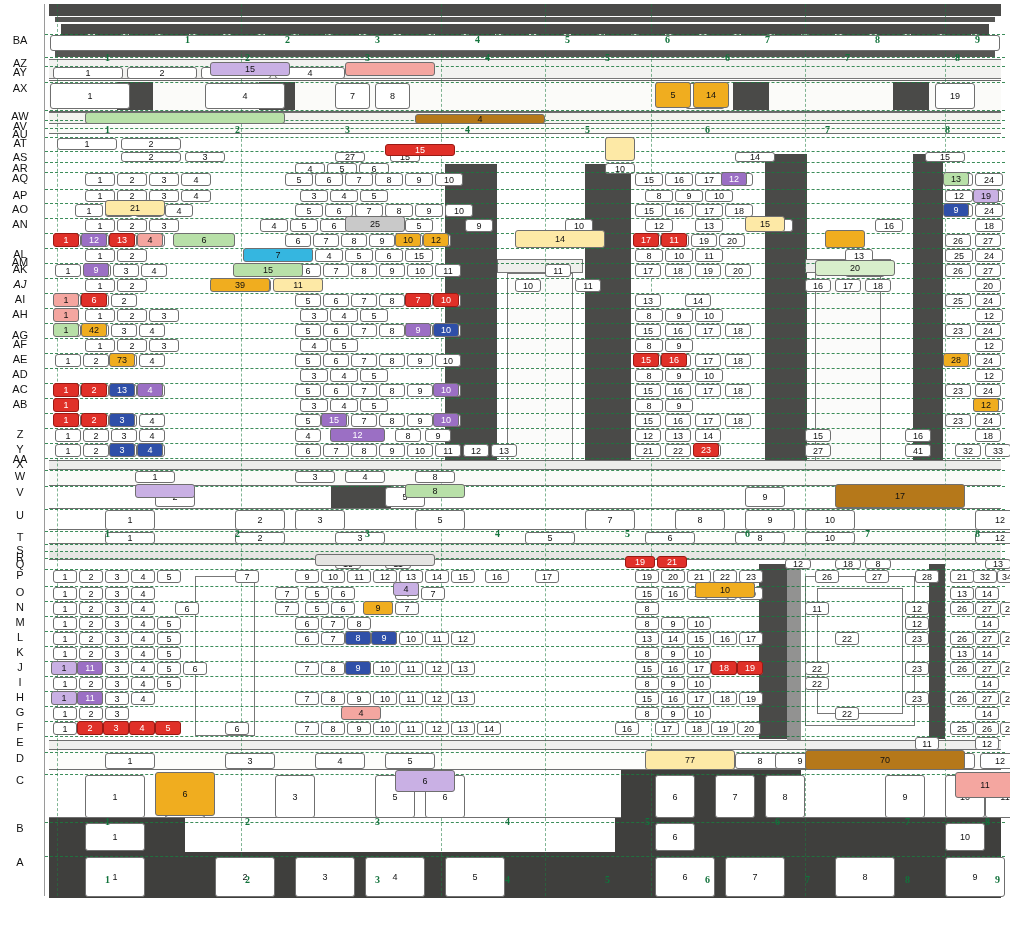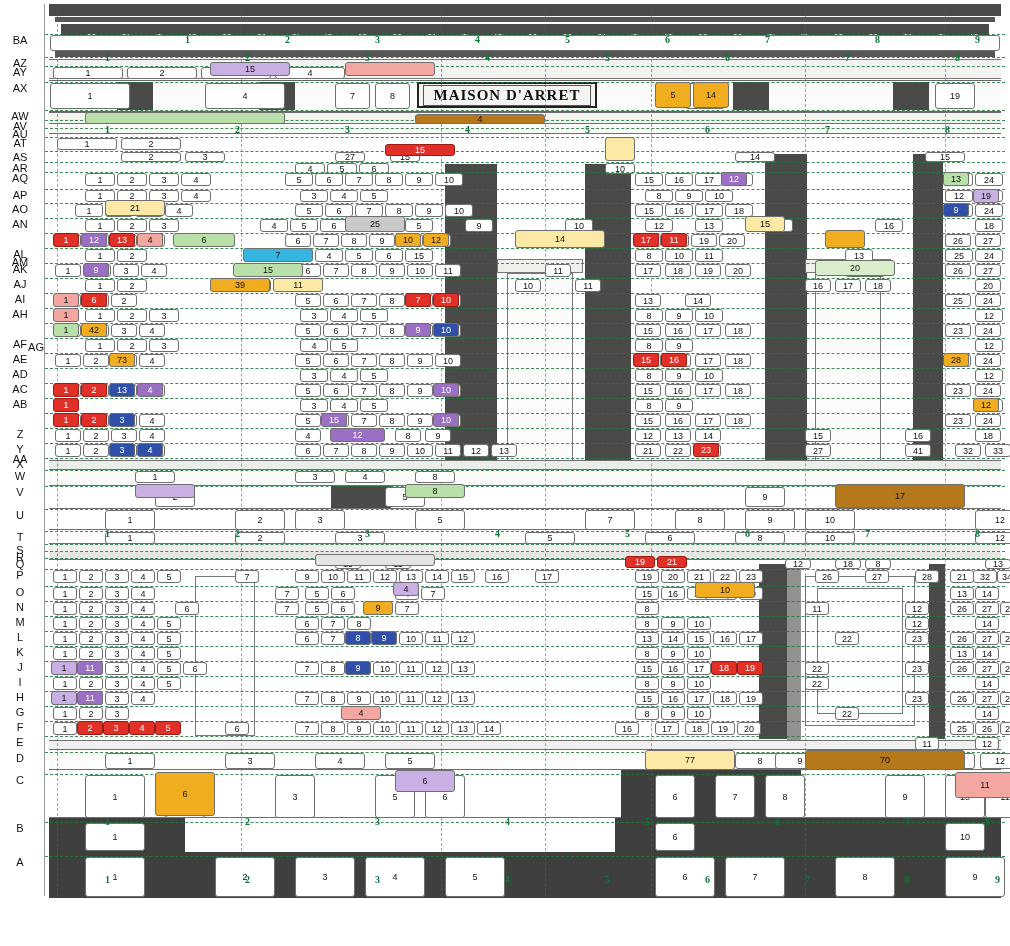--- a/index.html
+++ b/index.html
@@ -79,24 +79,24 @@
       <div class="rowlab" style="top: 137px;">AT</div>
       <div class="rowlab" style="top: 151px;">AS</div>
       <div class="rowlab" style="top: 162px;">AR</div>
       <div class="rowlab" style="top: 172px;">AQ</div>
       <div class="rowlab" style="top: 189px;">AP</div>
       <div class="rowlab" style="top: 203px;">AO</div>
       <div class="rowlab" style="top: 218px;">AN</div>
       <div class="rowlab" style="top: 233px; margin-top: 23px;">AM</div>
       <div class="rowlab" style="top: 248px;">AL</div>
       <div class="rowlab" style="top: 263px;">AK</div>
-      <div class="rowlab" style="top: 278px;">AJ</div>
+      <div class="rowlab" style="top: 278px; font-style: italic;">AJ</div>
       <div class="rowlab" style="top: 293px;">AI</div>
       <div class="rowlab" style="top: 308px;">AH</div>
-      <div class="rowlab" style="top: 341px; padding-left: 16px;">AG</div>
+      <div class="rowlab" style="top: 329px;">AG</div>
       <div class="rowlab" style="top: 338px;">AF</div>
       <div class="rowlab" style="top: 353px;">AE</div>
       <div class="rowlab" style="top: 368px;">AD</div>
       <div class="rowlab" style="top: 383px;">AC</div>
       <div class="rowlab" style="top: 398px;">AB</div>
       <div class="rowlab" style="top: 413px; margin-top: 40px;">AA</div>
       <div class="rowlab" style="top: 428px;">Z</div>
       <div class="rowlab" style="top: 443px;">Y</div>
       <div class="rowlab" style="top: 458px;">X</div>
       <div class="rowlab" style="top: 470px;">W</div>
@@ -133,23 +133,20 @@
     <div class="band mid" style="left:10px;top:47px;width:940px;height:6px;"></div>
 
     <div class="band lite" style="left:4px;top:55px;width:952px;height:20px;border-top:1px solid #777;border-bottom:1px solid #777;"></div>
 
     <div class="band" style="left:4px;top:76px;width:952px;height:32px;background:#fbfbf9;border-top:1px solid #666;border-bottom:1px solid #666;"></div>
     <div class="band dark" style="left:72px;top:78px;width:36px;height:28px;"></div>
     <div class="band dark" style="left:214px;top:78px;width:36px;height:28px;"></div>
     <div class="band dark" style="left:688px;top:78px;width:36px;height:28px;"></div>
     <div class="band dark" style="left:848px;top:78px;width:36px;height:28px;"></div>
 
-    <div id="sign" style="left:372px;top:78px;width:180px;height:26px;">
-      <span class="inner">MAISON D'ARRET</span>
-    </div>
 
     <div class="band" style="left:4px;top:108px;width:952px;height:12px;background:#f3f3ef;border-top:1px solid #6f6f6f;border-bottom:1px solid #6f6f6f;"></div>
     <div class="band" style="left:4px;top:121px;width:952px;height:9px;background:#fafaf7;border-bottom:1px solid #6f6f6f;"></div>
 
     <div class="shaft" style="left:400px;top:160px;width:52px;height:300px;"></div>
     <div class="shaft" style="left:540px;top:160px;width:46px;height:300px;"></div>
     <div class="shaft" style="left:720px;top:150px;width:42px;height:310px;"></div>
     <div class="shaft" style="left:868px;top:150px;width:30px;height:310px;"></div>
     <div class="shaft" style="left:196px;top:250px;width:26px;height:210px;opacity:.0;"></div>
 

